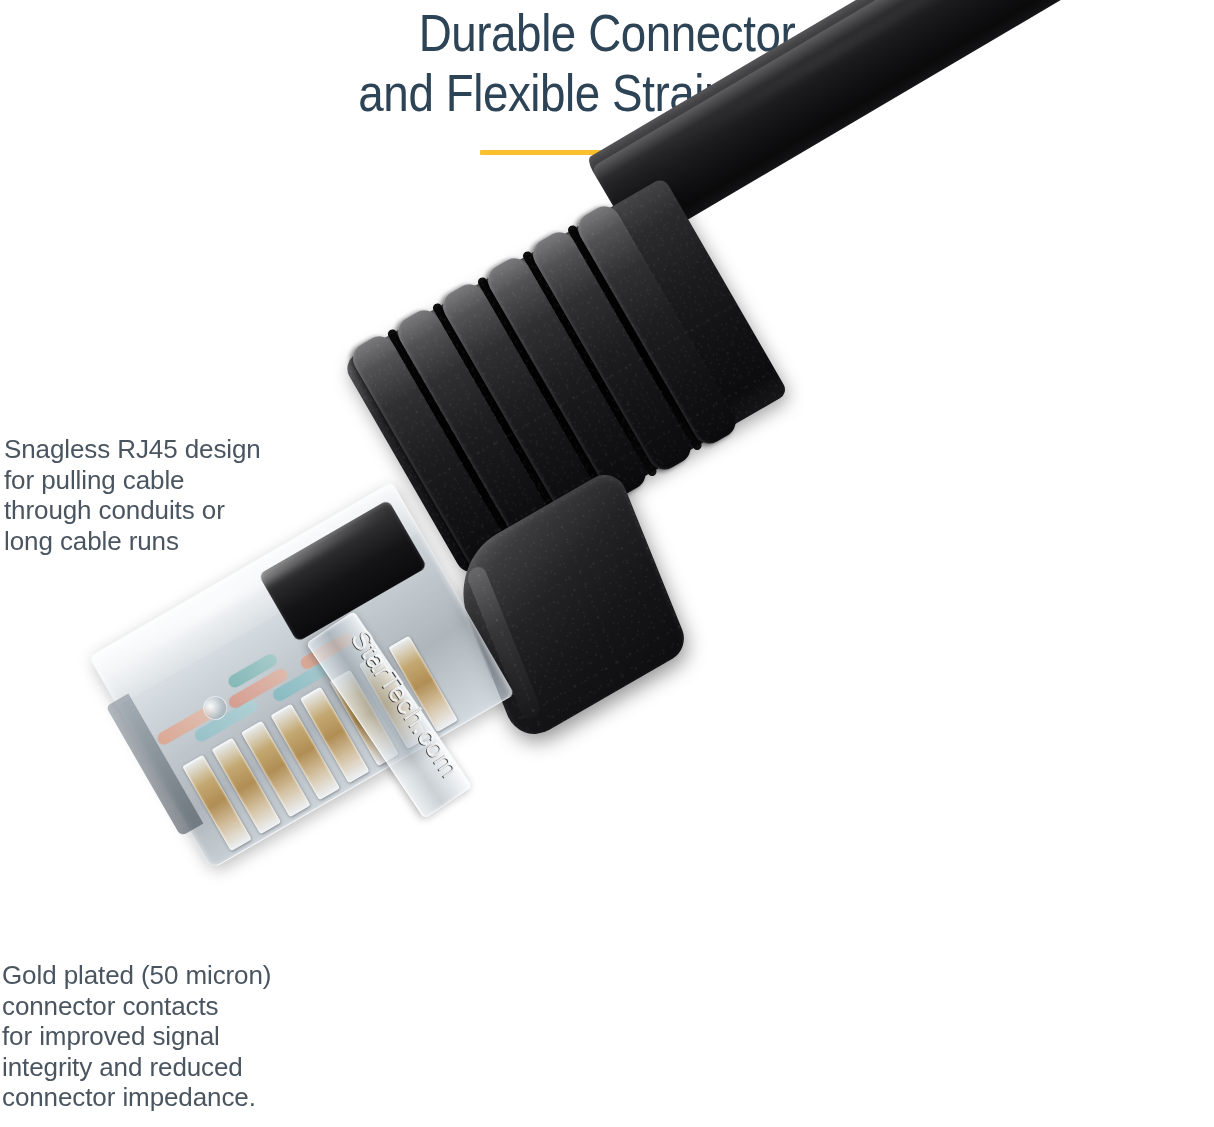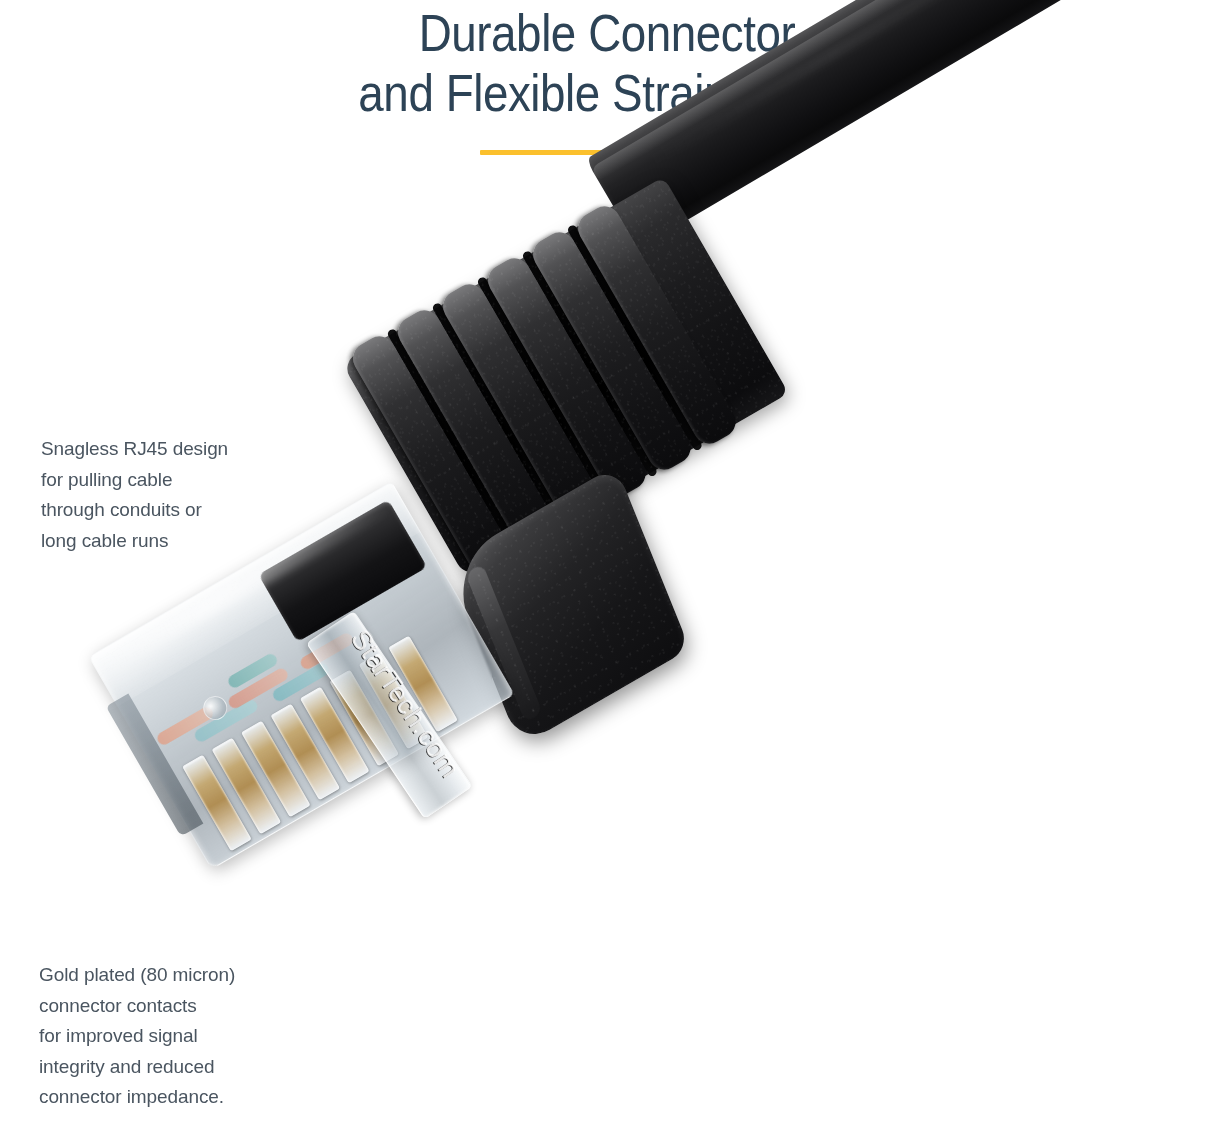--- a/index.html
+++ b/index.html
@@ -25,22 +25,22 @@
     transform:scaleX(.88);transform-origin:50% 50%;
     margin-top:2px;
   }
   .rule{
     position:absolute;left:480px;top:150px;width:242px;height:5px;
     background:#fbc02d;border-radius:1px;
   }
 
   
   .callout{
-    position:absolute;color:#4a5560;font-size:19px;line-height:30.5px;
-    font-weight:400;letter-spacing:-0.1px;white-space:pre-line;margin-left:37px;
+    position:absolute;color:#4a5560;font-size:26px;line-height:30.5px;
+    font-weight:400;letter-spacing:-0.1px;white-space:pre-line;
   }
   #callout-snagless{left:4px;top:434px;width:275px;}
   #callout-strain{left:789px;top:728px;width:320px;}
   #callout-gold{left:2px;top:960px;width:300px;}
 
   
   .photo{position:absolute;left:0;top:170px;width:1214px;height:790px;}
 
   
   .cable{
@@ -302,19 +302,19 @@
     <div class="brand">StarTech.com</div>
 
   </div>
 
   <div class="callout" id="callout-snagless">Snagless RJ45 design
 for pulling cable
 through conduits or
 long cable runs</div>
 
 
-  <div class="callout" id="callout-gold">Gold plated (80 micron)
+  <div class="callout" id="callout-gold">Gold plated (50 micron)
 connector contacts
 for improved signal
 integrity and reduced
 connector impedance.</div>
 
 </div>
 
 </body></html>

